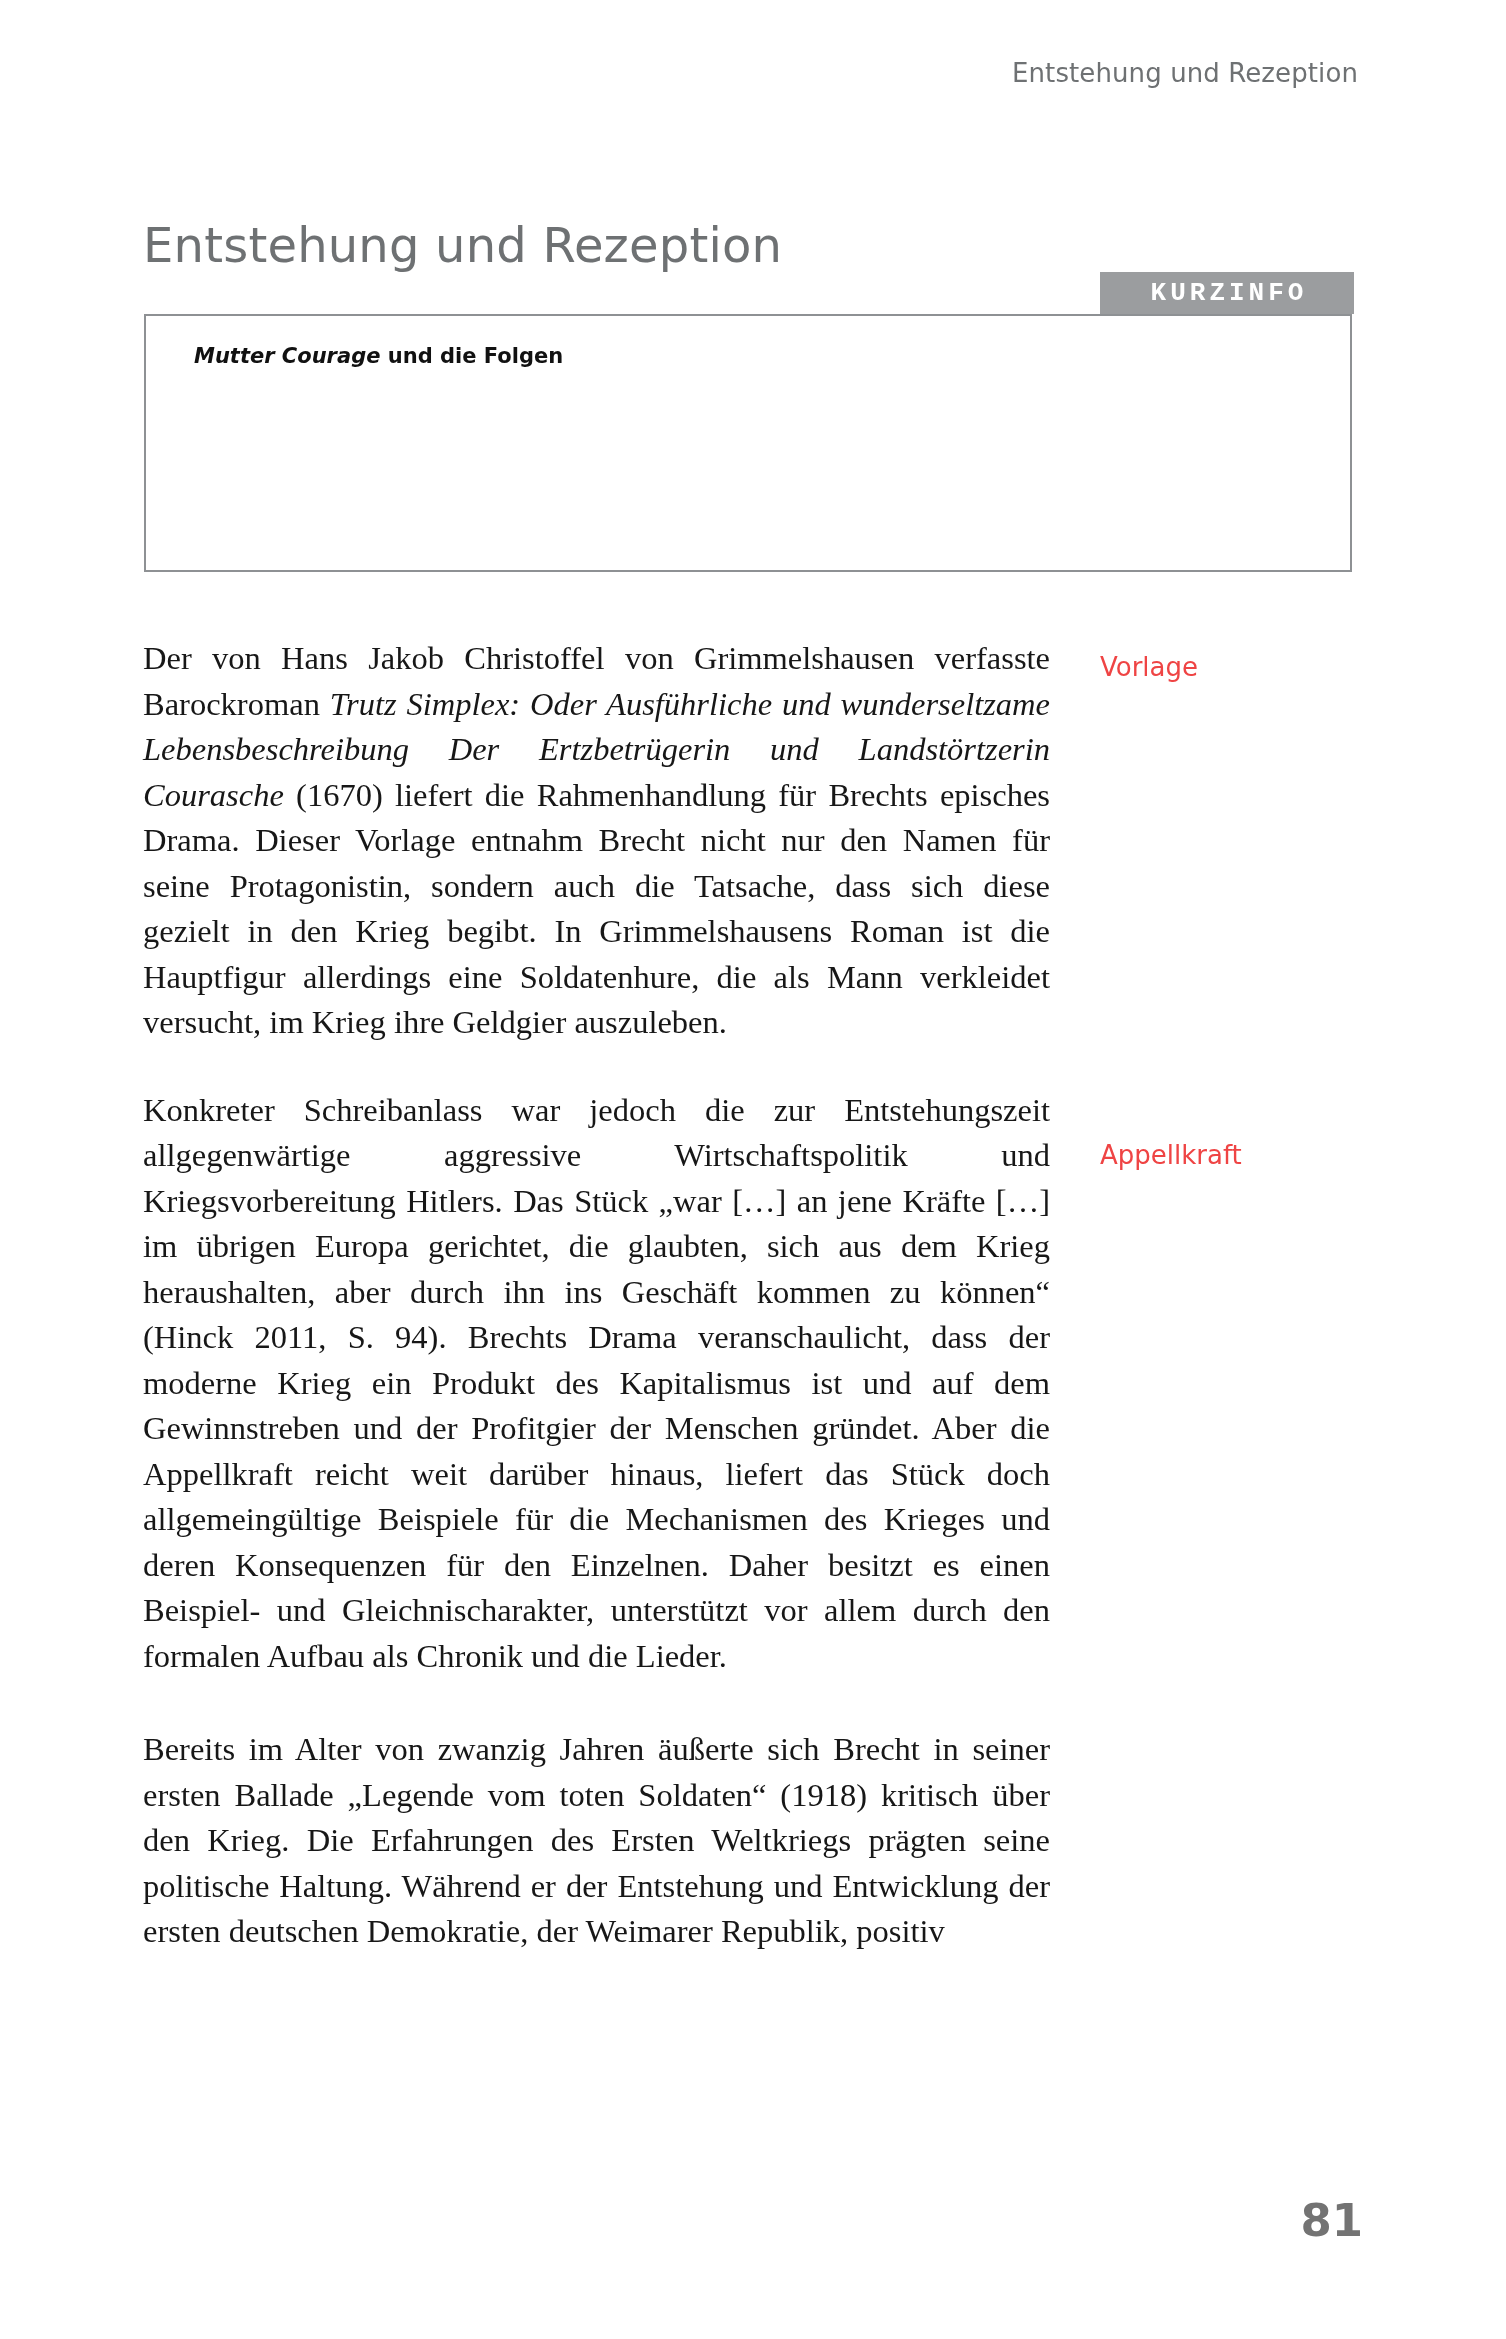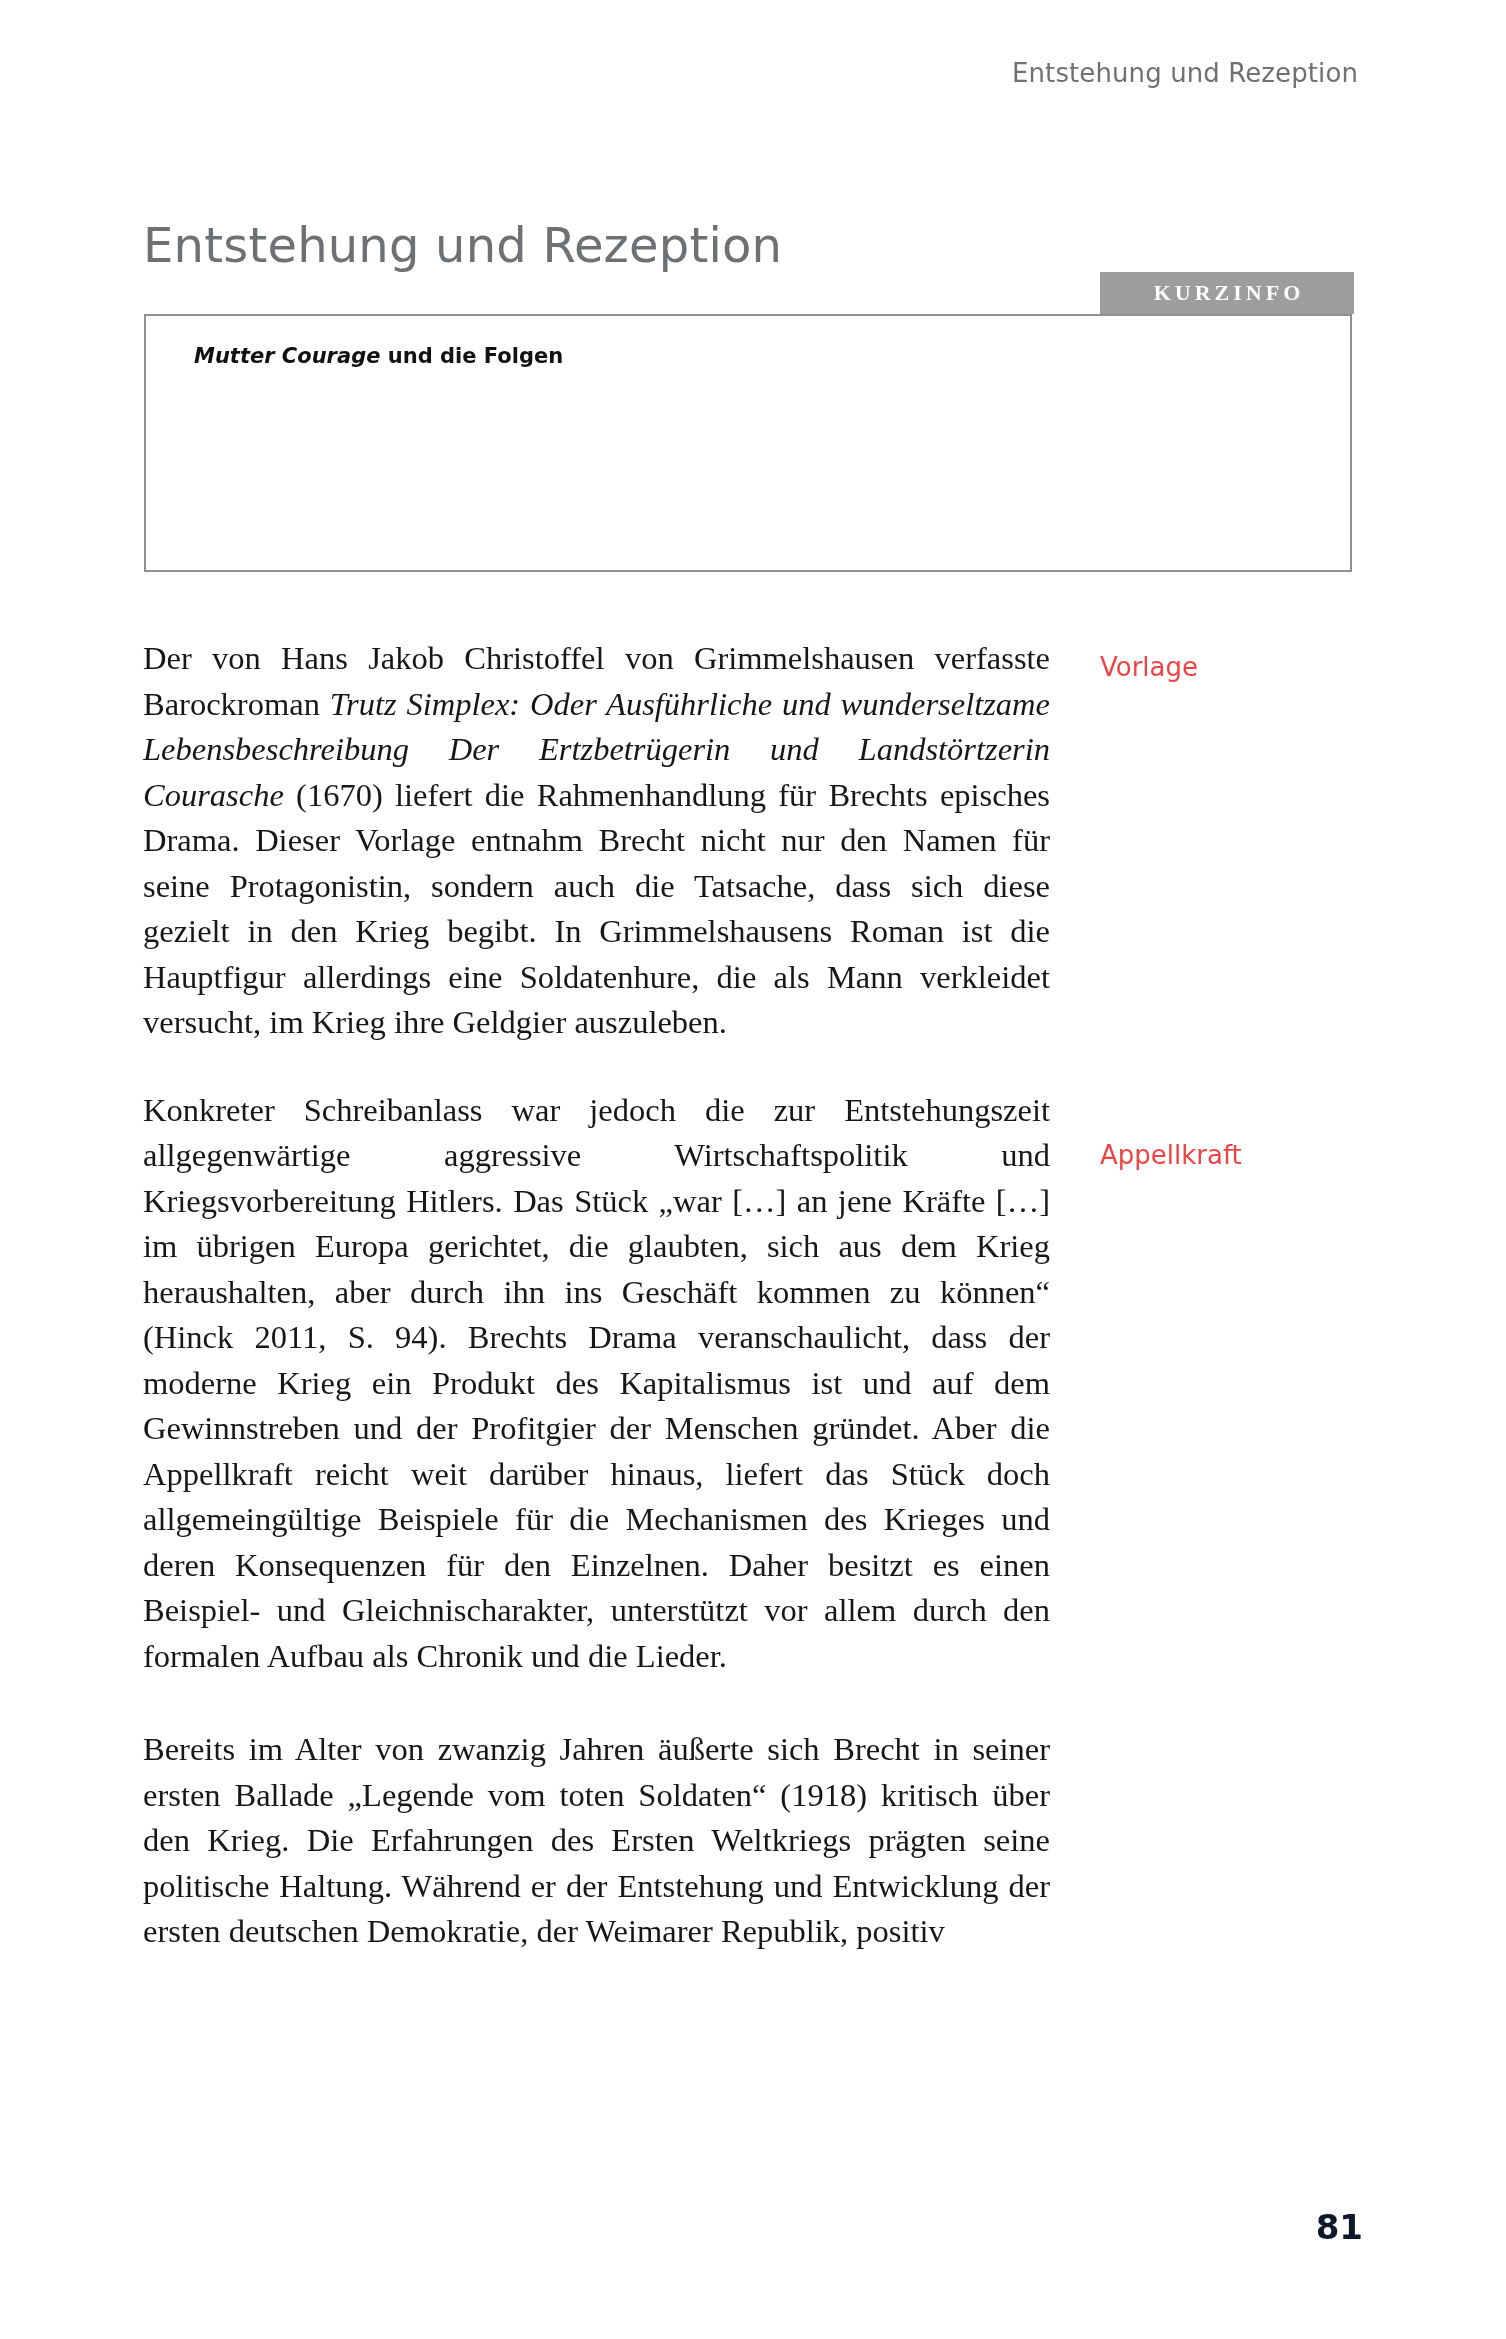--- a/index.html
+++ b/index.html
@@ -53,22 +53,22 @@
     top: 272px;
     left: 1100px;
     width: 254px;
     height: 42px;
     background: #9b9d9f;
     display: flex;
     align-items: center;
     justify-content: center;
   }
   .kurzinfo-tab-label {
-    font-family: Liberation Serif, serif;
-    font-size: 22px;
+    font-family: Liberation Mono, monospace;
+    font-size: 26px;
     font-weight: 700;
     color: #ffffff;
     letter-spacing: 4px;
     padding-left: 4px;
   }
 
   
   .infobox {
     position: absolute;
     top: 314px;
@@ -148,23 +148,23 @@
   }
   .margin-note.n1 { top: 652px; }
   .margin-note.n2 { top: 1140px; }
 
   
   .page-number {
     position: absolute;
     right: 143px;
     bottom: 92px;
     font-family: "DejaVu Sans", sans-serif;
-    font-size: 34px;
+    font-size: 45px;
     font-weight: 700;
-    color: #0f172a;
+    color: #737373;
   }
 </style>
 </head>
 <body>
 
 <div class="page">
 
   <div class="running-header">Entstehung und Rezeption</div>
 
   <h1 class="chapter-title">Entstehung und Rezeption</h1>

